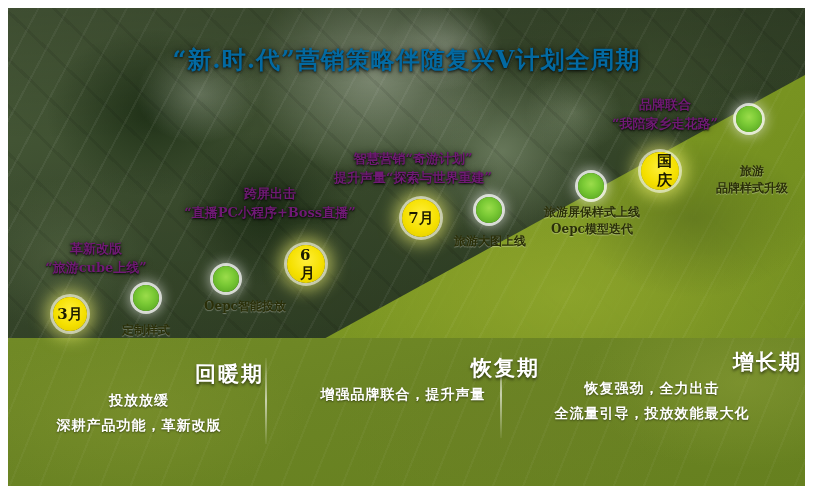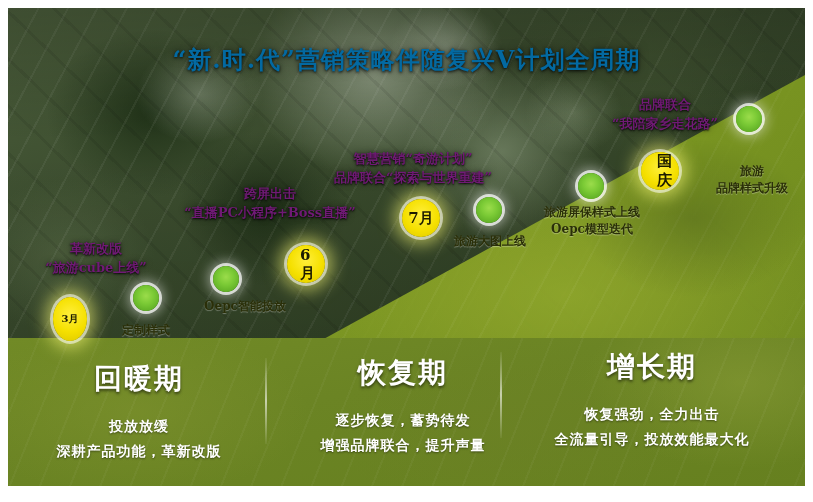--- a/index.html
+++ b/index.html
@@ -119,21 +119,21 @@
   .node.month {
     width: 38px; height: 38px;
     background: radial-gradient(circle at 50% 40%, #ffef3a 0%, #f5e000 55%, #ddc800 100%);
     box-shadow: 0 0 0 3px rgba(255,255,255,.55), 0 0 16px 8px rgba(255,255,120,.55);
     display: flex; align-items: center; justify-content: center;
     font-family: "DejaVu Serif", "Liberation Serif", serif;
     font-weight: bold;
     font-size: 15px;
     color: #1b1b00;
   }
-  .node.month.small { width: 34px; height: 44px; font-size: 10px; }
+  .node.month.small { width: 34px; height: 34px; font-size: 15px; }
 
   
   .cap {
     position: absolute;
     z-index: 24;
     font-family: "DejaVu Serif", "Liberation Serif", serif;
     font-weight: bold;
     line-height: 1.45;
     white-space: nowrap;
   }
@@ -153,24 +153,25 @@
   
   .phase {
     position: absolute;
     z-index: 26;
     text-align: center;
     font-family: "DejaVu Serif", "Liberation Serif", serif;
     color: #ffffff;
   }
   .phase .ph-title {
     font-weight: bold;
-    font-size: 28px;
+    font-size: 21px;
     letter-spacing: 2px;
     text-shadow: 0 2px 3px rgba(0,0,0,.55);
-    margin-bottom: 16px;
+    margin-bottom: 0;
+    text-align: right;
   }
   .phase .ph-line {
     font-weight: bold;
     font-size: 14px;
     letter-spacing: 1px;
     line-height: 1.75;
     text-shadow: 0 1px 2px rgba(0,0,0,.45);
   }
   .divider {
     position: absolute;
@@ -216,21 +217,21 @@
   </div>
 
   <div class="cap on-dark c big" style="left:140px; top:185px; width:260px;">
     <span class="l">跨屏出击</span>
     <span class="l">“直播PC小程序+Boss直播”</span>
   </div>
   <div class="node month" style="left:287px; top:245px;padding-left:13px;">6月</div>
 
   <div class="cap on-dark c big" style="left:269px; top:134px; width:288px;margin-top:16px;">
     <span class="l">智慧营销“奇游计划”</span>
-    <span class="l">品牌联合“探索与世界重建”</span>
+    <span class="l">提升声量“探索与世界重建”</span>
   </div>
   <div class="node month" style="left:402px; top:199px;">7月</div>
 
   <div class="node green" style="left:476px; top:197px;"></div>
   <div class="cap on-light c mid" style="left:438px; top:233px; width:104px;">
     <span class="l">旅游大图上线</span>
   </div>
 
   <div class="node green" style="left:578px; top:173px;"></div>
   <div class="cap on-light c mid" style="left:521px; top:204px; width:142px;">
@@ -254,21 +255,20 @@
   <div class="divider" style="left:500px; top:352px; height:86px;"></div>
 
   <div class="phase" style="left:14px; top:360px; width:250px;">
     <div class="ph-title">回暖期</div>
     <div class="ph-line">投放放缓</div>
     <div class="ph-line">深耕产品功能，革新改版</div>
   </div>
 
   <div class="phase" style="left:266px; top:354px; width:274px;">
     <div class="ph-title">恢复期</div>
-    <div class="ph-line">逐步恢复，蓄势待发</div>
     <div class="ph-line">增强品牌联合，提升声量</div>
   </div>
 
   <div class="phase" style="left:502px; top:348px; width:300px;">
     <div class="ph-title">增长期</div>
     <div class="ph-line">恢复强劲，全力出击</div>
     <div class="ph-line">全流量引导，投放效能最大化</div>
   </div>
 
   <div class="frame"></div>

